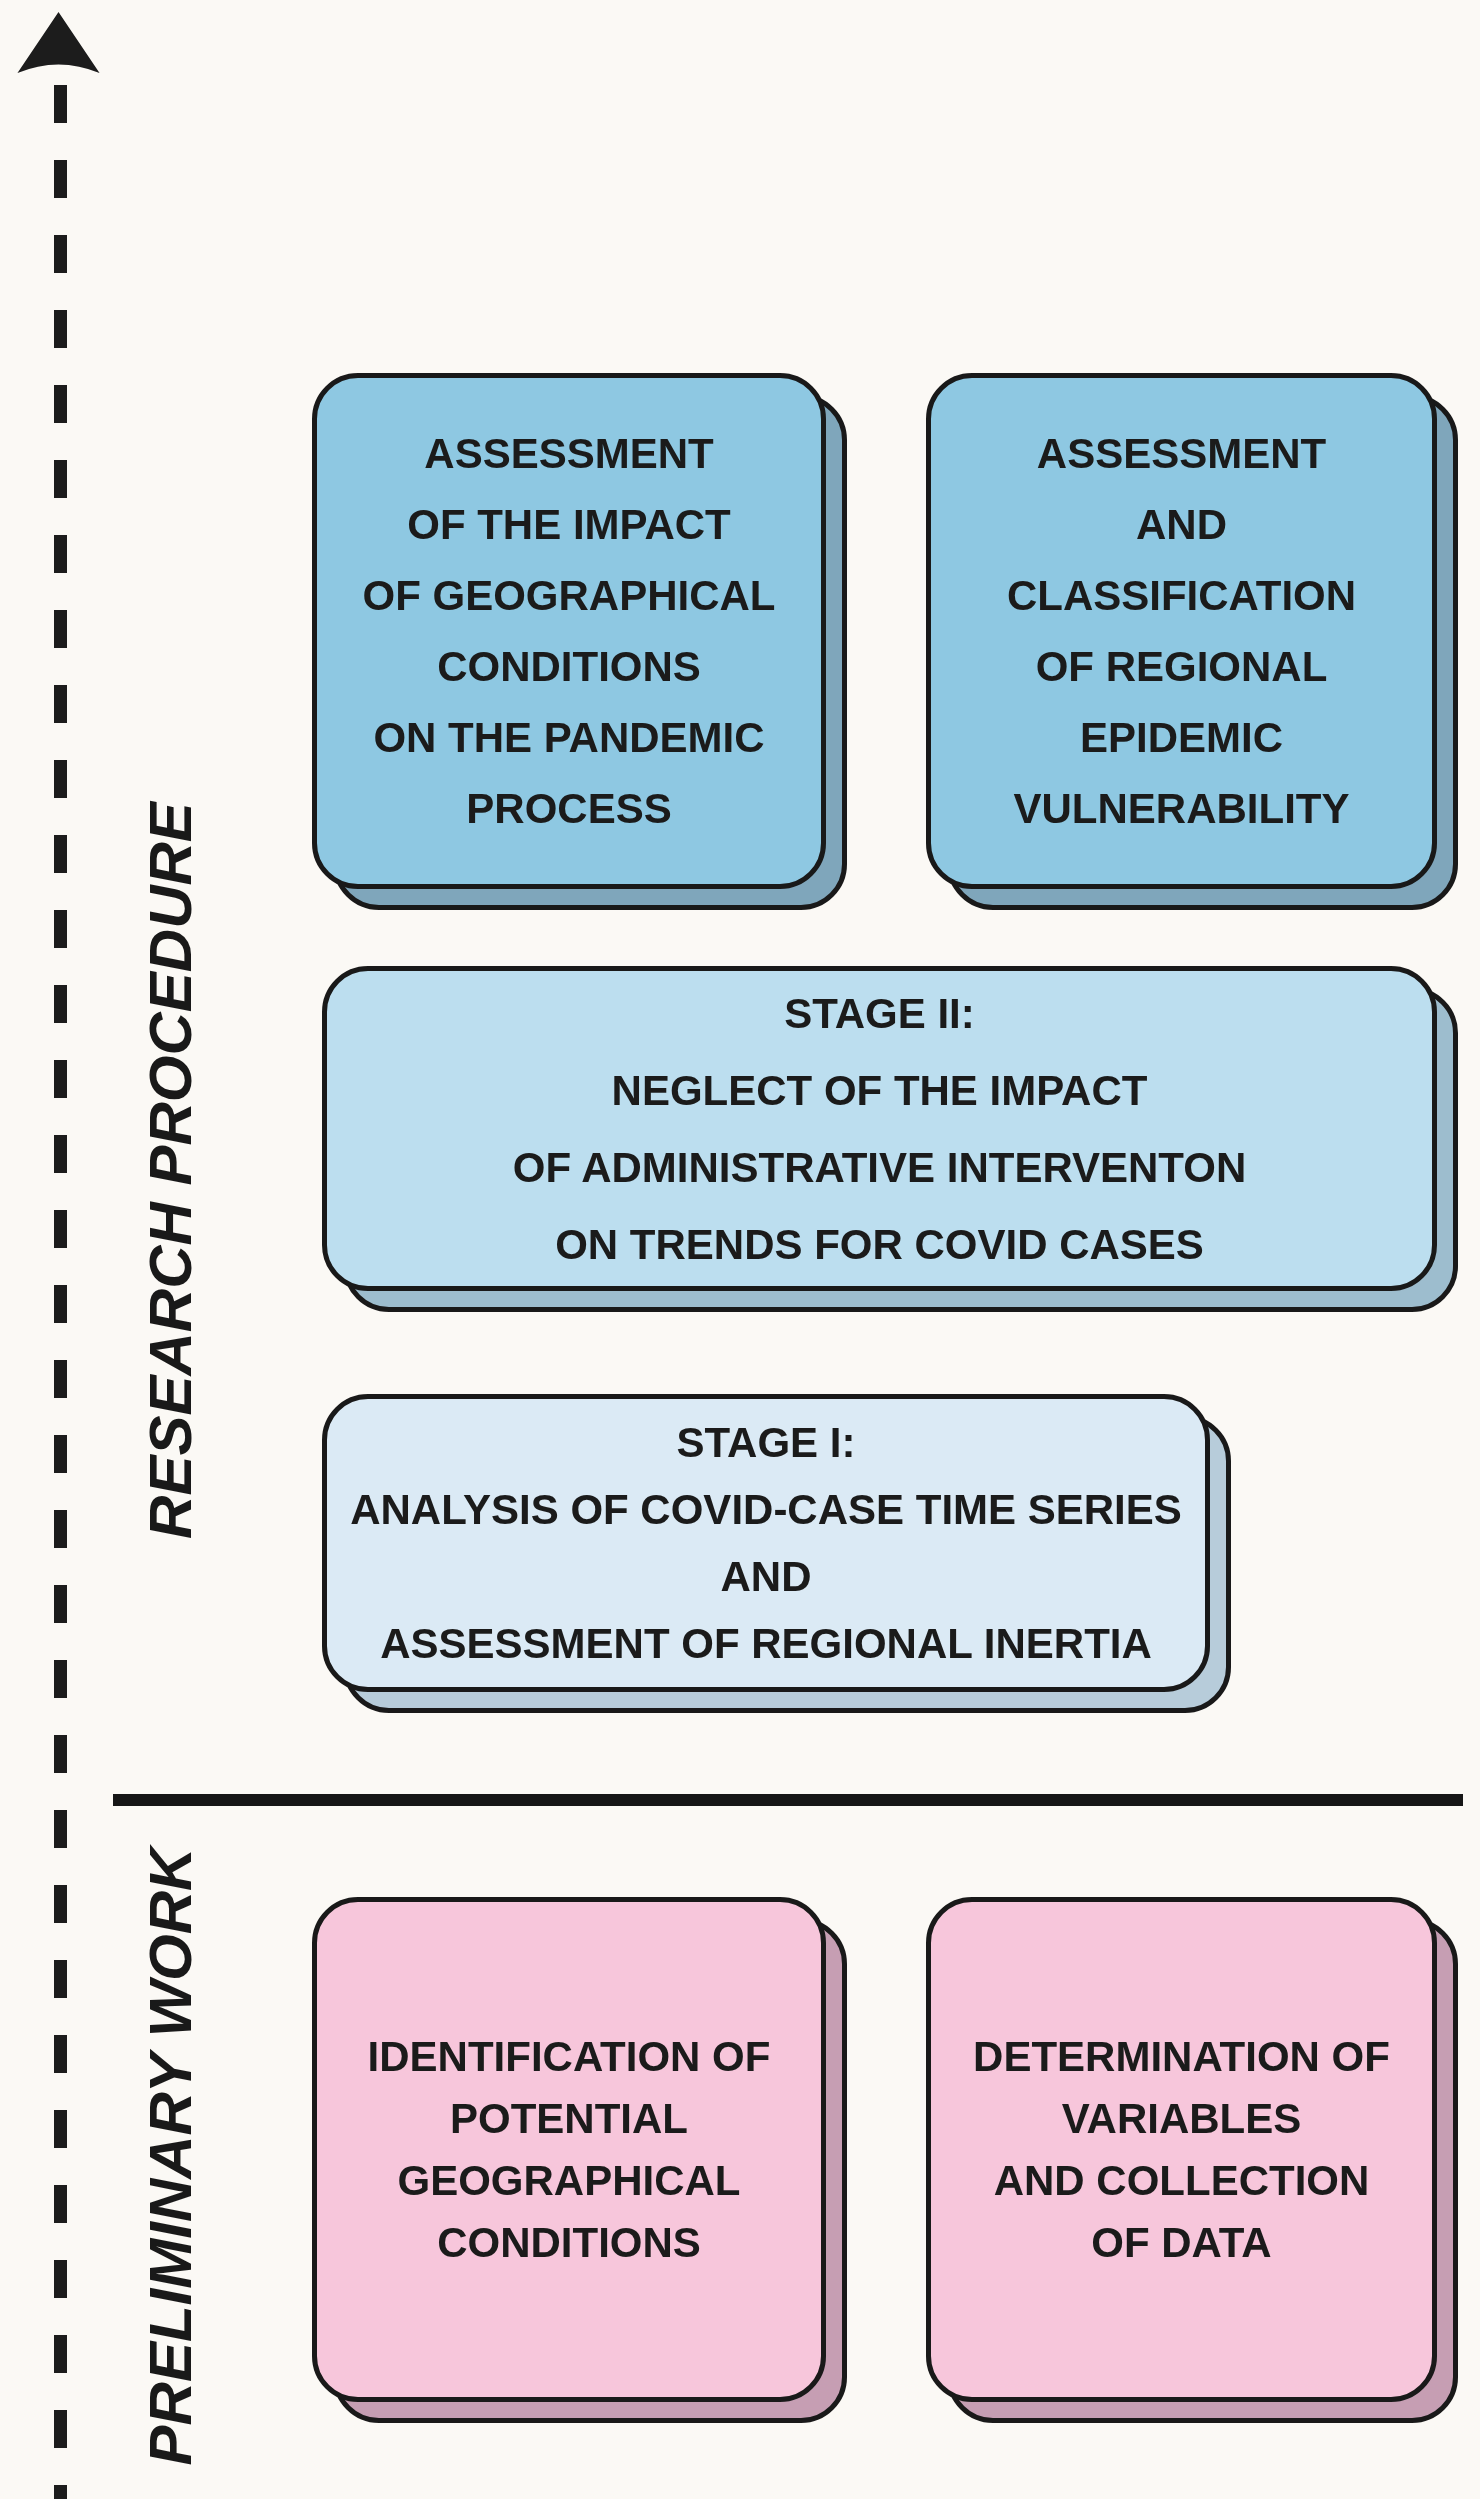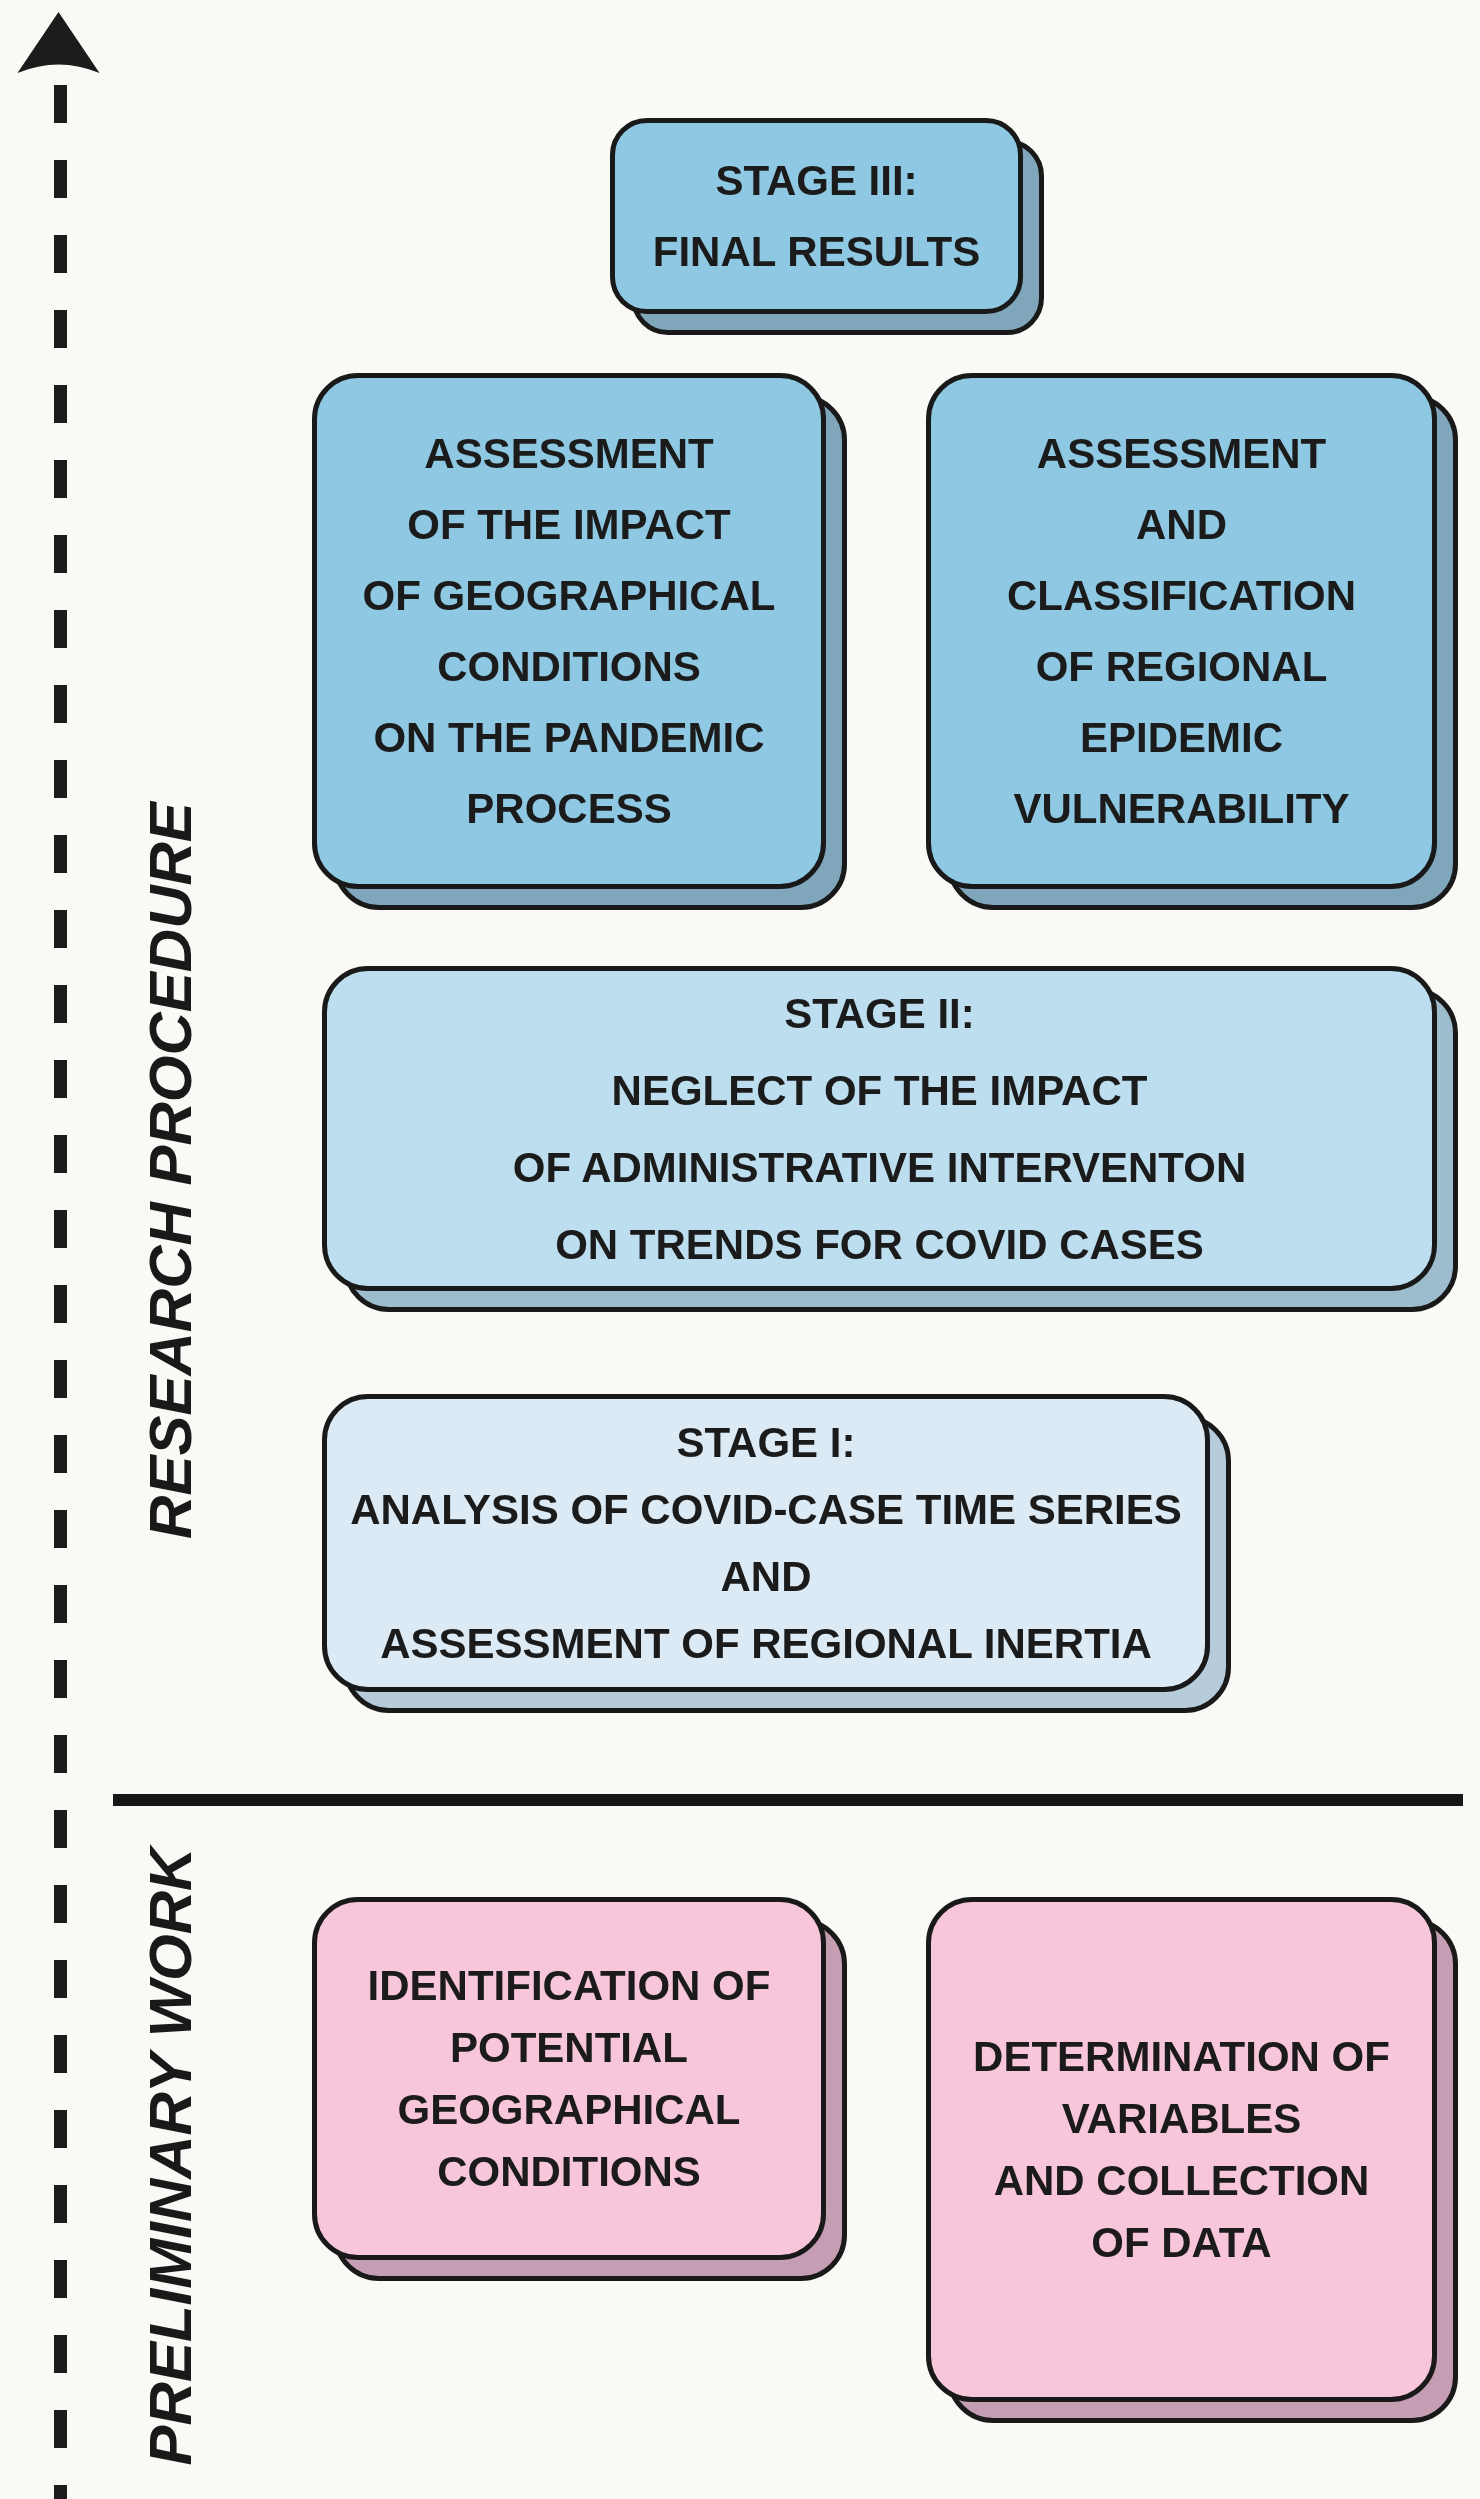--- a/index.html
+++ b/index.html
@@ -82,21 +82,21 @@
 
   .card.impact{left:312px;top:373px;width:514px;height:516px;}
   .card.classification{left:926px;top:373px;width:511px;height:516px;}
 
   .card.stage2{left:322px;top:966px;width:1115px;height:325px;}
   .card.stage2 .boxtext{line-height:77px;}
 
   .card.stage1{left:322px;top:1394px;width:888px;height:298px;}
   .card.stage1 .boxtext{line-height:67px;}
 
-  .card.identification{left:312px;top:1897px;width:514px;height:363px;}
+  .card.identification{left:312px;top:1897px;width:514px;height:505px;}
   .card.determination{left:926px;top:1897px;width:511px;height:505px;}
   .card.identification .boxtext,
   .card.determination .boxtext{line-height:62px;}
 
   .card.impact .back,.card.impact .face,
   .card.classification .back,.card.classification .face,
   .card.stage2 .back,.card.stage2 .face,
   .card.stage1 .back,.card.stage1 .face,
   .card.identification .back,.card.identification .face,
   .card.determination .back,.card.determination .face{
@@ -111,27 +111,20 @@
   <svg class="arrow-head" viewBox="0 0 86 66" xmlns="http://www.w3.org/2000/svg">
     <path d="M43,0 L86,64 Q43,46 0,64 Z" fill="#1c1c1c"></path>
   </svg>
   <div class="dash-line"></div>
 
   <div class="v-label research">RESEARCH PROCEDURE</div>
   <div class="v-label preliminary">PRELIMINARY WORK</div>
 
   <div class="divider"></div>
 
-  <div class="card stage3">
-    <div class="back" style="background: rgb(127, 166, 187);"></div>
-    <div class="face" style="background: rgb(142, 200, 226);">
-      <span class="boxtext">STAGE III:
-FINAL RESULTS</span>
-    </div>
-  </div>
 
   <div class="card impact">
     <div class="back" style="background: rgb(127, 166, 187);"></div>
     <div class="face" style="background: rgb(142, 200, 226);">
       <span class="boxtext">ASSESSMENT
 OF THE IMPACT
 OF GEOGRAPHICAL
 CONDITIONS
 ON THE PANDEMIC
 PROCESS</span>

